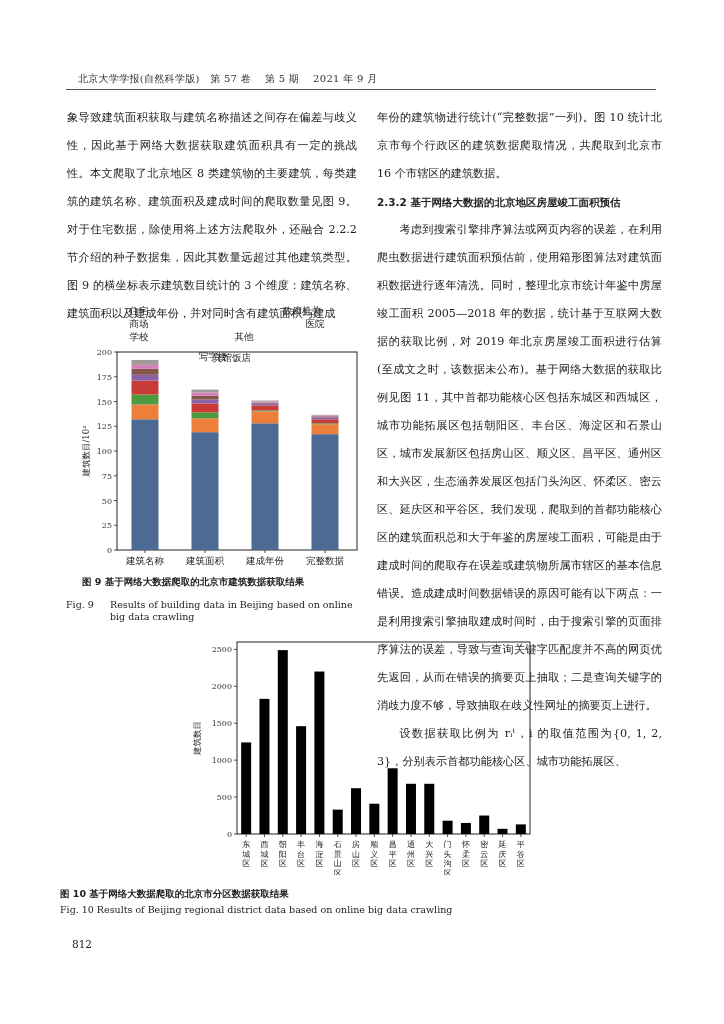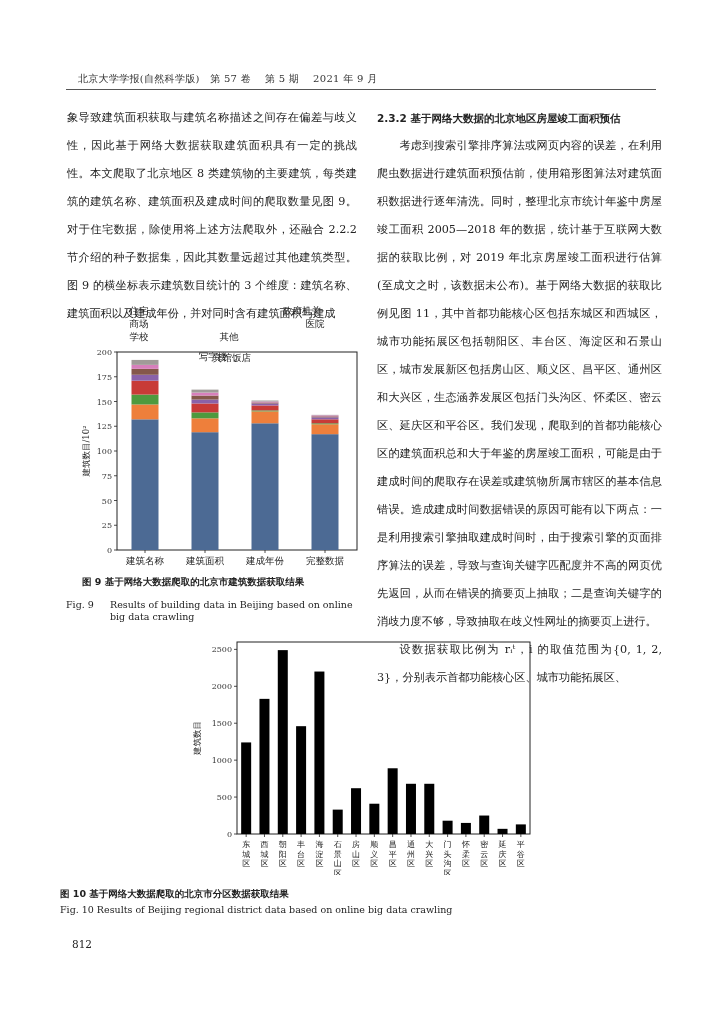--- a/index.html
+++ b/index.html
@@ -35,20 +35,21 @@
   <span>第 5 期</span>&nbsp;&nbsp;&nbsp;
   <span>2021 年 9 月</span>
 </div>
 <div class="header-rule"></div>
 
 <div class="col col-left">
   <p>象导致建筑面积获取与建筑名称描述之间存在偏差与歧义性，因此基于网络大数据获取建筑面积具有一定的挑战性。本文爬取了北京地区 8 类建筑物的主要建筑，每类建筑的建筑名称、建筑面积及建成时间的爬取数量见图 9。对于住宅数据，除使用将上述方法爬取外，还融合 2.2.2 节介绍的种子数据集，因此其数量远超过其他建筑类型。图 9 的横坐标表示建筑数目统计的 3 个维度：建筑名称、建筑面积以及建成年份，并对同时含有建筑面积与建成</p>
 </div>
 
 <div class="col col-right">
+  <p>年份的建筑物进行统计(“完整数据”一列)。图 10 统计北京市每个行政区的建筑数据爬取情况，共爬取到北京市 16 个市辖区的建筑数据。</p>
   <p class="sec-title">2.3.2  基于网络大数据的北京地区房屋竣工面积预估</p>
   <p class="indent">考虑到搜索引擎排序算法或网页内容的误差，在利用爬虫数据进行建筑面积预估前，使用箱形图算法对建筑面积数据进行逐年清洗。同时，整理北京市统计年鉴中房屋竣工面积 2005—2018 年的数据，统计基于互联网大数据的获取比例，对 2019 年北京房屋竣工面积进行估算(至成文之时，该数据未公布)。基于网络大数据的获取比例见图 11，其中首都功能核心区包括东城区和西城区，城市功能拓展区包括朝阳区、丰台区、海淀区和石景山区，城市发展新区包括房山区、顺义区、昌平区、通州区和大兴区，生态涵养发展区包括门头沟区、怀柔区、密云区、延庆区和平谷区。我们发现，爬取到的首都功能核心区的建筑面积总和大于年鉴的房屋竣工面积，可能是由于建成时间的爬取存在误差或建筑物所属市辖区的基本信息错误。造成建成时间数据错误的原因可能有以下两点：一是利用搜索引擎抽取建成时间时，由于搜索引擎的页面排序算法的误差，导致与查询关键字匹配度并不高的网页优先返回，从而在错误的摘要页上抽取；二是查询关键字的消歧力度不够，导致抽取在歧义性网址的摘要页上进行。</p>
   <p class="indent">设数据获取比例为 rᵢᵗ，i 的取值范围为{0, 1, 2, 3}，分别表示首都功能核心区、城市功能拓展区、</p>
 </div>
 
 <div class="fig9">
   <div class="legend" id="fig9-legend">
       <div class="leg-item" style="left: 0px; top: 0px;">
         <span class="leg-swatch" style="background: rgb(76, 106, 148);"></span>
         <span>住宅</span>
@@ -70,21 +71,21 @@
         <span>宾馆饭店</span>
       </div>
       <div class="leg-item" style="left: 160px; top: 13px; padding-left: 16px;">
         <span class="leg-swatch" style="background: rgb(133, 87, 74);"></span>
         <span>医院</span>
       </div>
       <div class="leg-item" style="left: 0px; top: 26px;">
         <span class="leg-swatch" style="background: rgb(215, 127, 187);"></span>
         <span>学校</span>
       </div>
-      <div class="leg-item" style="left: 90px; top: 26px;">
+      <div class="leg-item" style="left: 105px; top: 26px;">
         <span class="leg-swatch" style="background: rgb(160, 155, 152);"></span>
         <span>其他</span>
       </div>
     </div>
   <svg id="fig9-svg" width="290" height="270" style="position:absolute;left:0;top:0;">
       <rect x="42" y="49" width="240" height="198" fill="none" stroke="#222" stroke-width="1"></rect>
       <line x1="39" y1="247" x2="42" y2="247" stroke="#222" stroke-width="0.8"></line>
       <text x="37" y="250" font-size="8" text-anchor="end" fill="#333">0</text>
       <line x1="39" y1="222.25" x2="42" y2="222.25" stroke="#222" stroke-width="0.8"></line>
       <text x="37" y="225.25" font-size="8" text-anchor="end" fill="#333">25</text>

